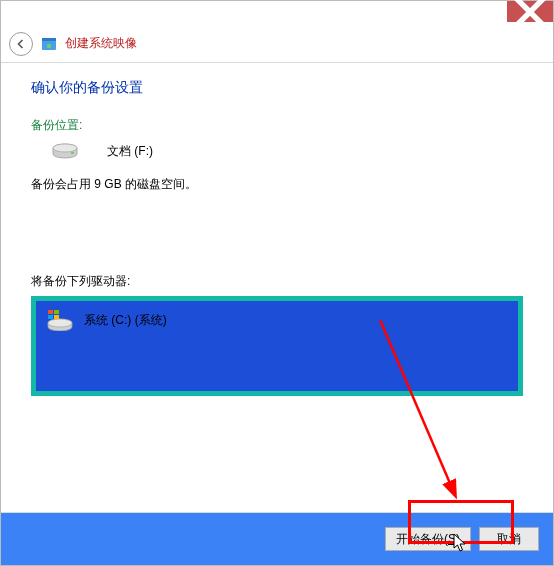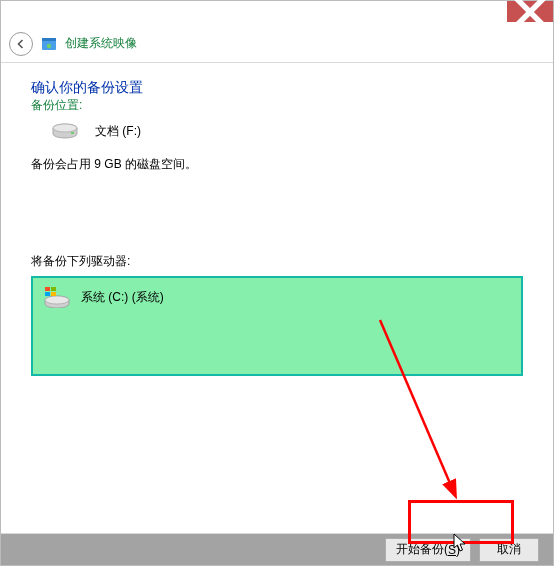--- a/index.html
+++ b/index.html
@@ -59,74 +59,75 @@
   }
   .back-btn svg { width: 12px; height: 12px; }
   .app-icon {
     width: 16px;
     height: 16px;
     display: flex;
     align-items: center;
     justify-content: center;
   }
   .app-icon svg { width: 16px; height: 16px; }
-  .header-title { font-size: 12px; color: #15803d; }
+  .header-title { font-size: 12px; color: #b91c1c; }
   .content {
     flex: 1;
     padding: 16px 30px 0 30px;
     position: relative;
   }
   .main-heading {
     color: #0033aa;
     font-size: 14px;
+    margin-bottom: 20px;
   }
   .label {
     font-size: 12px;
     color: #15803d;
     margin-bottom: 8px;
   }
   .drive-row {
     display: flex;
     align-items: center;
-    gap: 16px;
+    gap: 28px;
     padding-left: 20px;
     margin-bottom: 16px;
   }
   .hdd-icon {
     width: 28px;
     height: 18px;
   }
   .size-note {
     font-size: 12px;
     margin-bottom: 80px;
   }
   .selection-label {
     font-size: 12px;
     margin-bottom: 6px;
   }
   .drive-list {
-    border: 2px solid #14b8a6;
+    border: 5px solid #14b8a6;
     height: 100px;
     padding: 6px;
-    background: #86efac;
+    background: #1d4ed8;
   }
   .drive-item {
     display: flex;
     align-items: center;
     gap: 10px;
     padding: 2px 4px;
   }
   .sys-icon {
     width: 28px;
     height: 22px;
     position: relative;
   }
   .footer {
-    height: 32px;
-    background: #a3a3a3;
+    height: 53px;
+    background: #3b82f6;
     border-top: 1px solid #d9d9d9;
     display: flex;
     justify-content: flex-end;
     align-items: center;
     padding: 0 14px;
     gap: 8px;
   }
   .btn {
     min-width: 82px;
     height: 24px;

